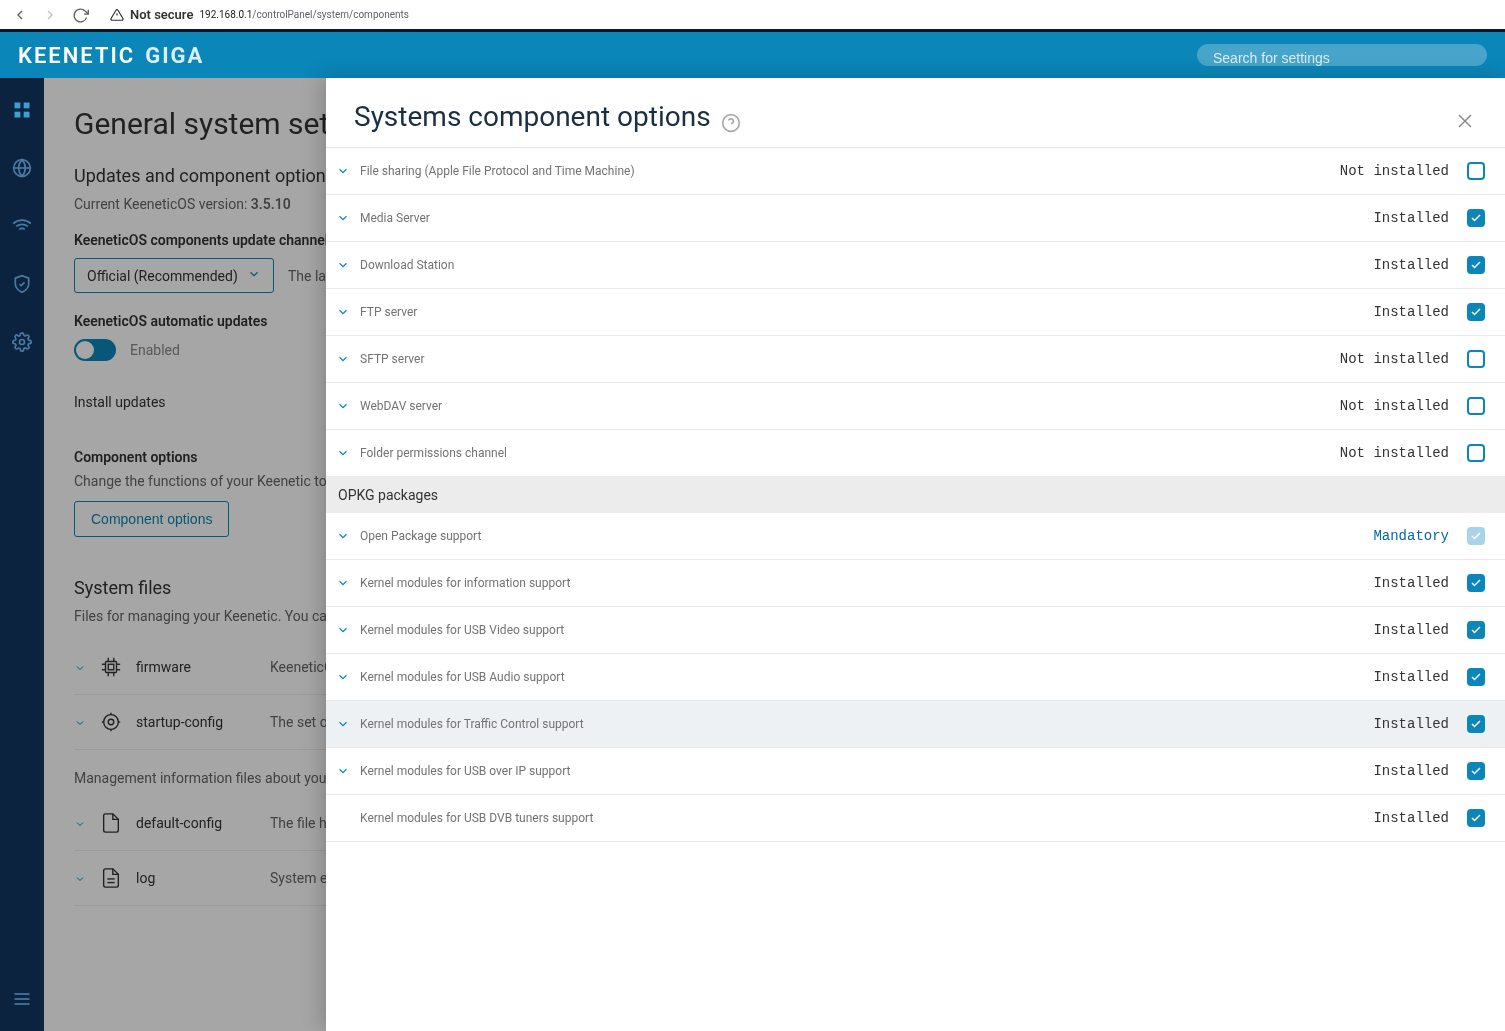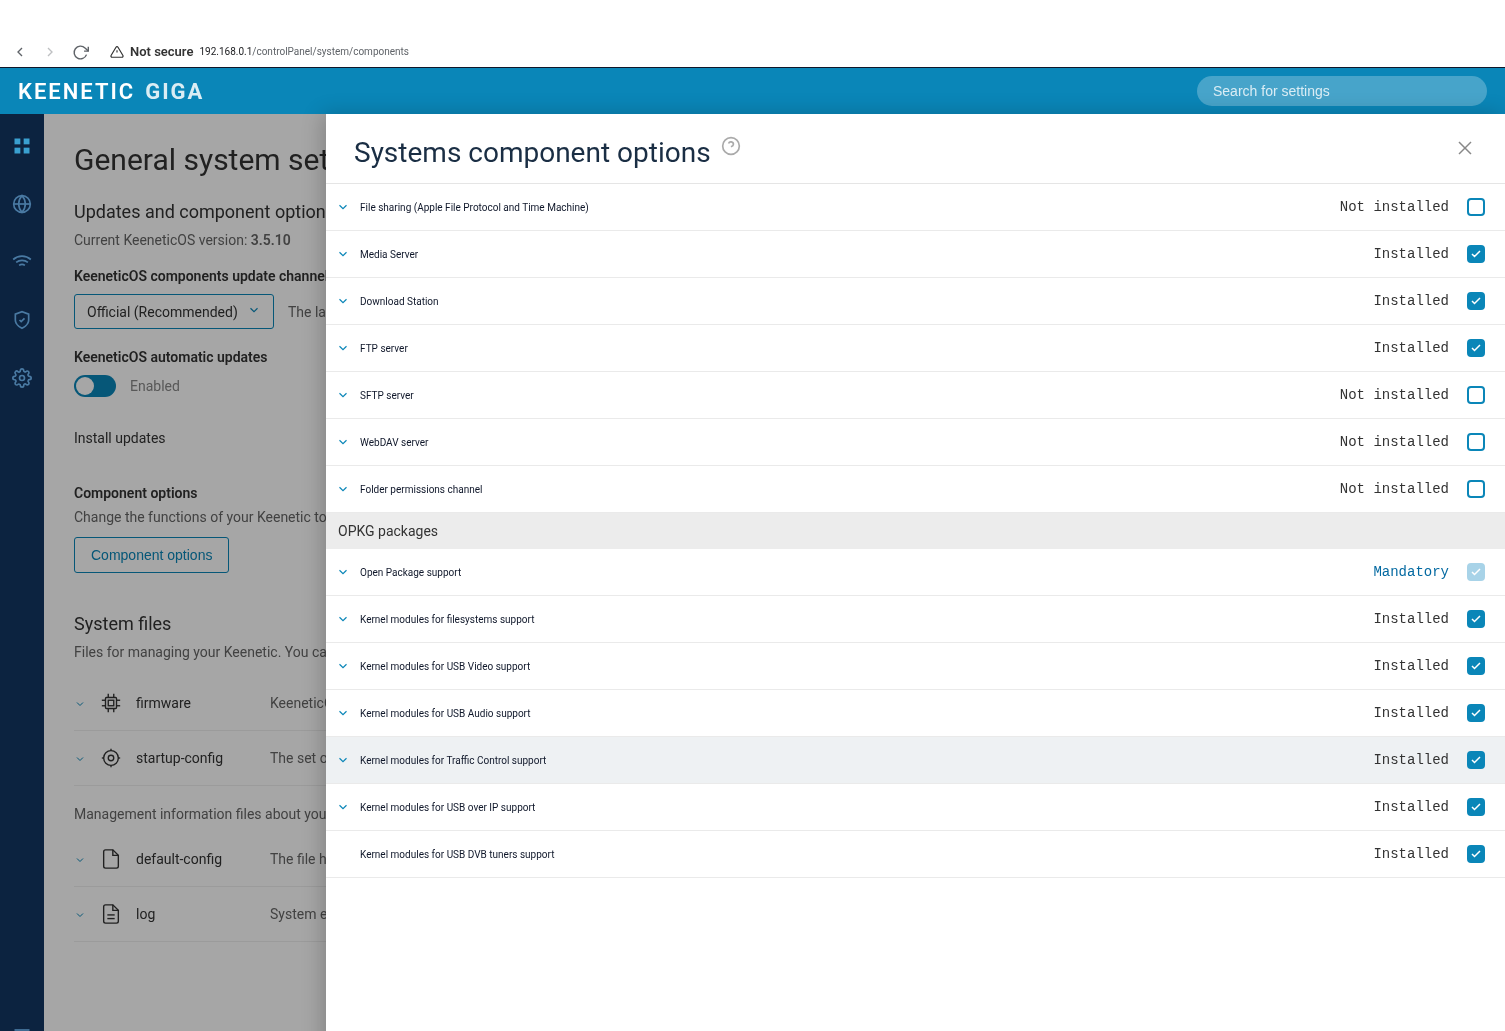--- a/index.html
+++ b/index.html
@@ -1,34 +1,34 @@
 <!DOCTYPE html>
 <html><head>
 <meta charset="utf-8">
 <style>
 * { box-sizing: border-box; margin: 0; padding: 0; }
 body { font-family: -apple-system, BlinkMacSystemFont, "Segoe UI", Roboto, Arial, sans-serif; font-size: 14px; color: #333; background: #fff; overflow: hidden; }
 
 
-.browser-bar { height: 32px; display: flex; align-items: center; padding: 0 12px; gap: 14px; border-bottom: 1px solid #0f172a; background: #fff; margin-top: 36px; }
+.browser-bar { height: 32px; display: flex; align-items: center; padding: 0 12px; gap: 14px; border-bottom: 3px solid #0f172a; background: #fff; }
 .nav-arrow { width: 16px; height: 16px; cursor: pointer; display: flex; align-items: center; justify-content: center; color: #5f6368; }
 .nav-arrow.disabled { opacity: .4; }
 .reload-icon { width: 16px; height: 16px; cursor: pointer; color: #5f6368; }
 .url-area { display: flex; align-items: center; gap: 6px; margin-left: 8px; color: #333; }
 .not-secure { display: flex; align-items: center; gap: 6px; font-size: 13px; font-weight: 600; color: #333; }
 .warn-icon { width: 14px; height: 14px; }
 .url { font-size: 10px; color: #5f6368; }
 .url .host { color: #202124; }
 
 
 .app-header { height: 46px; background: #0a86b8; display: flex; align-items: center; padding: 0 18px; color: #fff; }
 .brand { display: flex; align-items: baseline; gap: 10px; letter-spacing: 2px; }
 .brand-main { font-size: 22px; font-weight: 600; }
 .brand-sub { font-size: 22px; font-weight: 700; opacity: .85; }
-.search-box { margin-left: auto; width: 290px; height: 30px; background: rgba(255,255,255,.25); border-radius: 15px; display: flex; align-items: center; padding: 0 16px; color: rgba(255,255,255,.85); font-size: 14px; }
+.search-box { margin-left: auto; width: 290px; height: 22px; background: rgba(255,255,255,.25); border-radius: 15px; display: flex; align-items: flex-end; padding: 0 16px; color: rgba(255,255,255,.85); font-size: 14px; }
 .search-box input { background: transparent; border: none; outline: none; color: #fff; width: 100%; font-size: 14px; }
 .search-box input::placeholder { color: rgba(255,255,255,.8); }
 
 
 .app-body { display: flex; height: calc(1031px - 32px - 46px); position: relative; }
 .sidebar { width: 44px; background: #0c2340; display: flex; flex-direction: column; align-items: center; padding-top: 20px; gap: 34px; }
 .sidebar-item { width: 24px; height: 24px; color: #4a7aa3; cursor: pointer; display: flex; align-items: center; justify-content: center; }
 .sidebar-item.active { color: #3aa0d0; }
 .sidebar-item:last-child { margin-top: auto; margin-bottom: 20px; }
 
@@ -48,29 +48,29 @@
 .btn-outline { border: 1px solid #0a86b8; color: #0a86b8; background: #fff; padding: 9px 16px; font-size: 14px; cursor: pointer; border-radius: 3px; }
 .file-row { display: flex; align-items: center; gap: 14px; padding: 16px 0; border-bottom: 1px solid #eee; }
 .file-icon { width: 22px; height: 22px; color: #333; }
 .chevron-small { width: 12px; height: 12px; color: #0a86b8; }
 
 
 .scrim { position: absolute; left: 44px; top: 0; right: 0; bottom: 0; background: rgba(0,0,0,.35); }
 
 
 .modal { position: absolute; top: 0; right: 0; bottom: 0; width: calc(100% - 326px); background: #fff; box-shadow: -4px 0 20px rgba(0,0,0,.2); display: flex; flex-direction: column; }
-.modal-header { padding: 22px 28px 14px 28px; display: flex; align-items: flex-start; border-bottom: 1px solid #e5e5e5; }
+.modal-header { padding: 22px 28px 14px 28px; display: flex; align-items: flex-end; border-bottom: 1px solid #e5e5e5; }
 .modal-title { font-size: 28px; font-weight: 400; color: #1a2e44; }
 .help-circle { width: 20px; height: 20px; margin-left: 10px; color: #aaa; }
 .modal-close { margin-left: auto; width: 24px; height: 24px; color: #888; cursor: pointer; }
 .modal-body { flex: 1; overflow-y: auto; padding: 0 0 20px 0; }
 .component-row { display: flex; align-items: center; padding: 14px 20px 14px 10px; border-bottom: 1px solid #eaeaea; gap: 10px; }
 .component-row.highlighted { background: #eef1f3; }
 .component-row .chev { width: 14px; height: 14px; color: #0a86b8; flex-shrink:0; }
-.component-row .name { flex: 1; color: #0f172a; font-size: 10px; }
+.component-row .name { flex: 1; color: #737373; font-size: 12px; }
 .component-row .status { color: #333; font-size: 14px; margin-right: 8px; font-family: Liberation Mono, monospace; }
 .component-row .status.mandatory { color: #0369a1; }
 .checkbox { width: 18px; height: 18px; border: 2px solid #0a86b8; border-radius: 4px; flex-shrink:0; display: flex; align-items: center; justify-content: center; cursor: pointer; }
 .checkbox.checked { background: #0a86b8; }
 .checkbox.checked svg { color: #fff; }
 .checkbox.disabled { background: #a8d3e8; border-color: #a8d3e8; }
 .group-header { background: #ececec; padding: 10px 12px; font-size: 14px; color: #333; }
 .no-chev .chev { visibility: hidden; }
 </style>
 </head>
@@ -349,21 +349,21 @@
       <span class="checkbox checked disabled">
             <svg viewBox="0 0 24 24" width="12" height="12" fill="none" stroke="currentColor" stroke-width="3">
               <polyline points="20 6 9 17 4 12"></polyline>
             </svg>
           </span>
         </div>
         <div class="component-row">
       <span class="chev"><svg viewBox="0 0 24 24" width="14" height="14" fill="none" stroke="currentColor" stroke-width="2">
               <path d="M6 9l6 6 6-6"></path>
             </svg></span>
-      <span class="name">Kernel modules for filesystems support</span>
+      <span class="name">Kernel modules for information support</span>
       <span class="status">Installed</span>
       <span class="checkbox checked">
             <svg viewBox="0 0 24 24" width="12" height="12" fill="none" stroke="currentColor" stroke-width="3">
               <polyline points="20 6 9 17 4 12"></polyline>
             </svg>
           </span>
         </div>
         <div class="component-row">
       <span class="chev"><svg viewBox="0 0 24 24" width="14" height="14" fill="none" stroke="currentColor" stroke-width="2">
               <path d="M6 9l6 6 6-6"></path>

